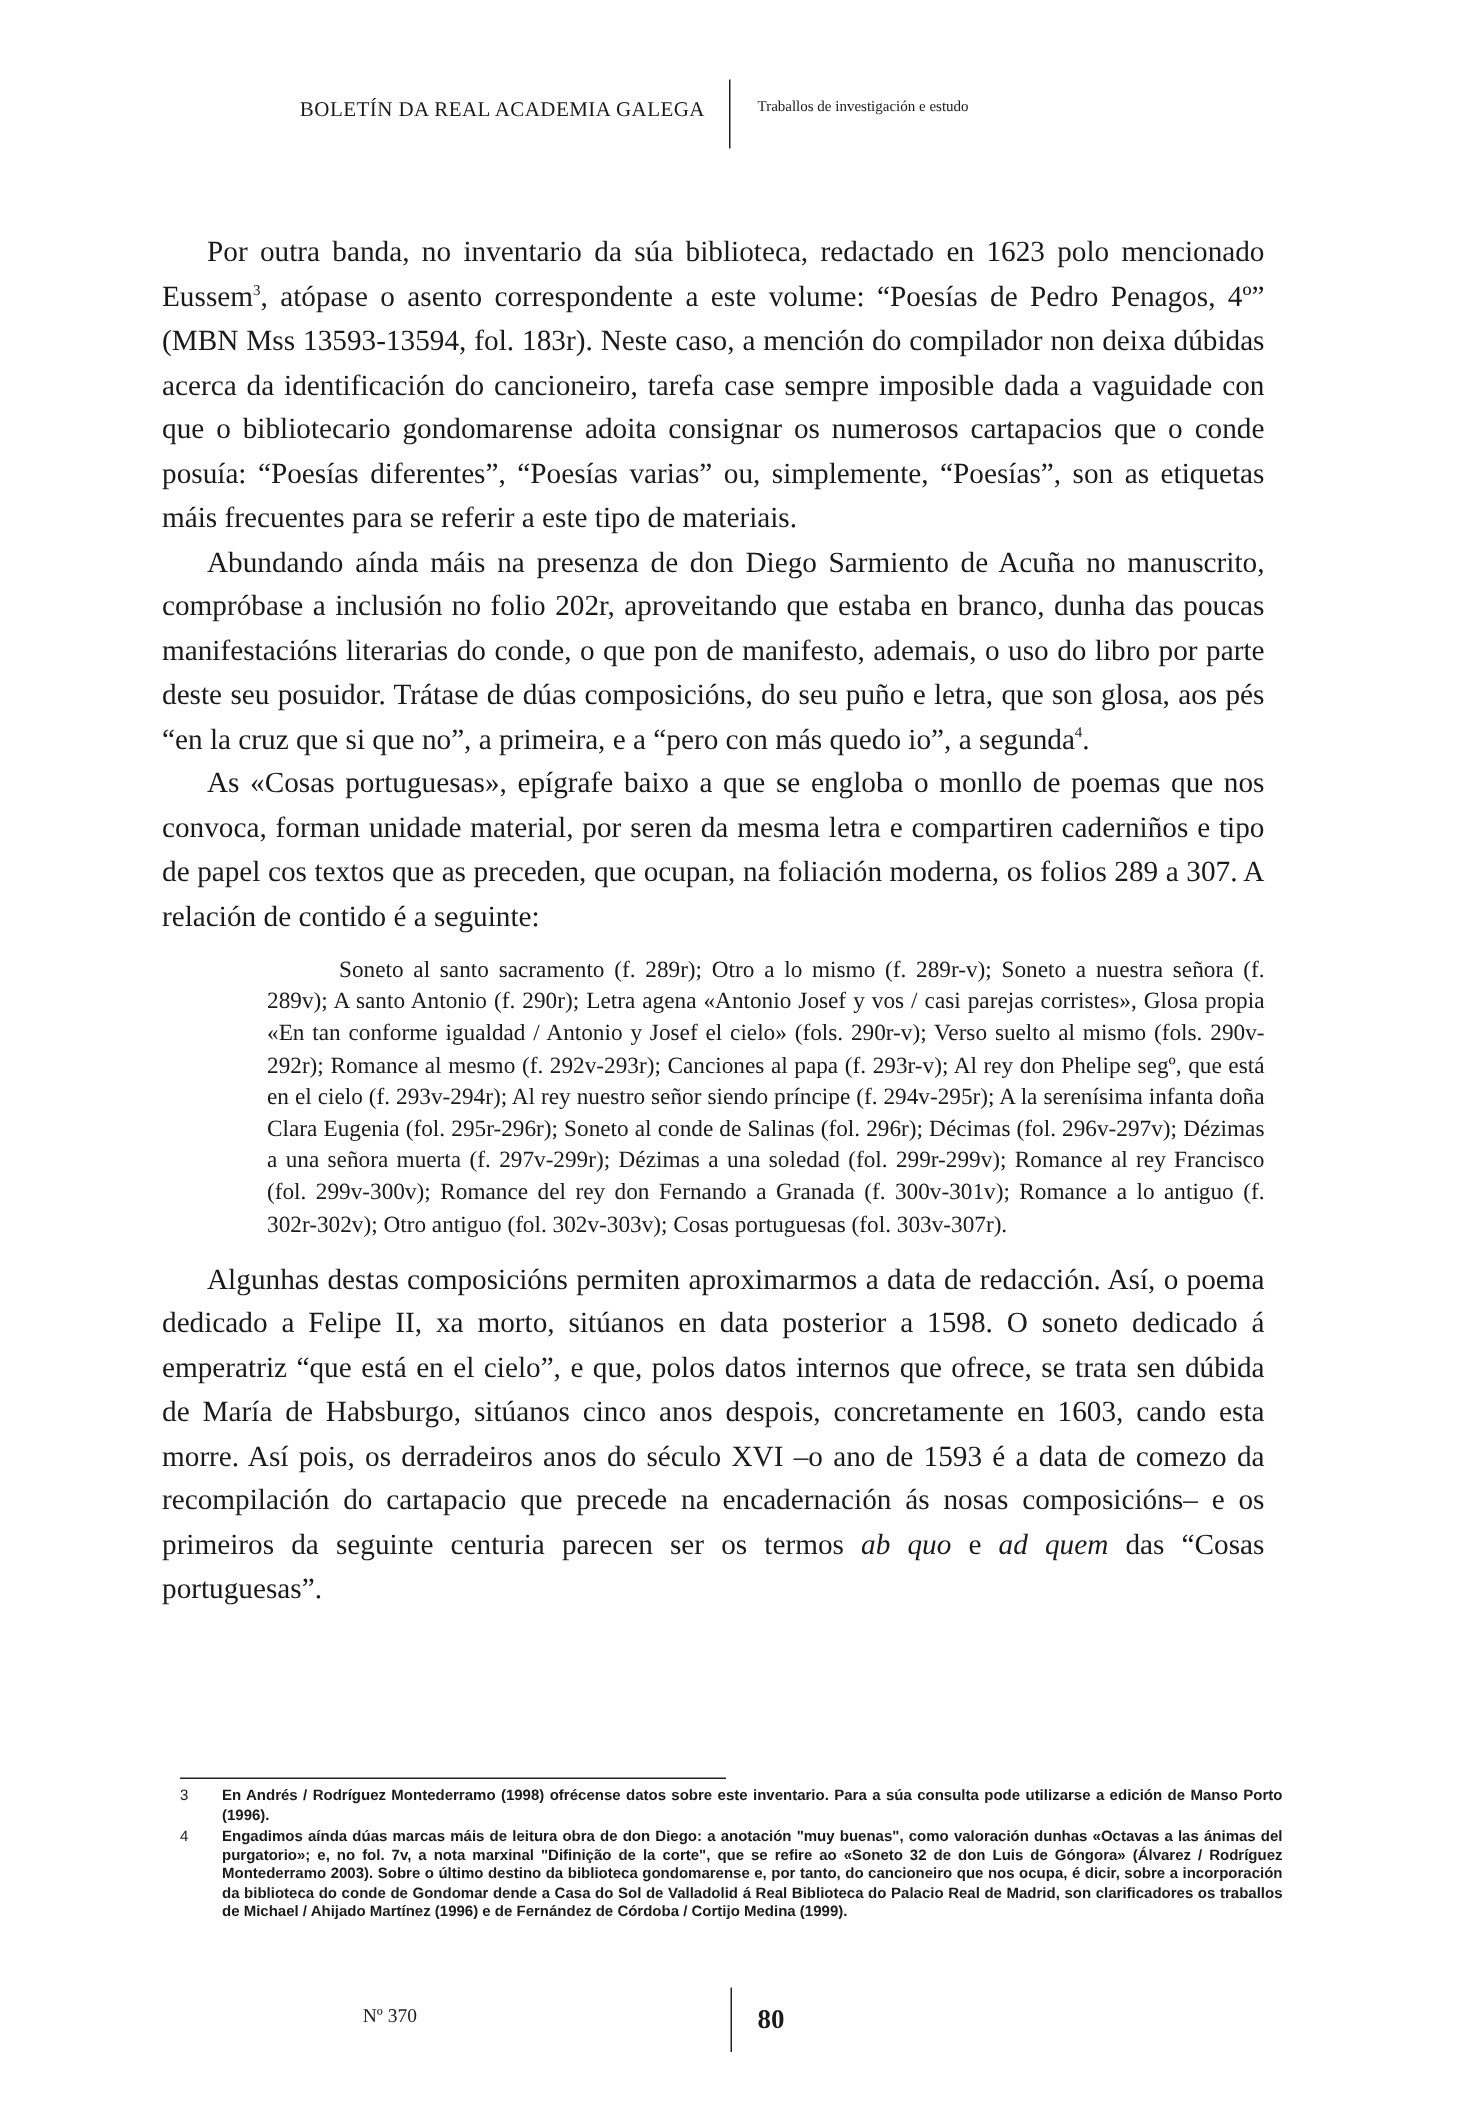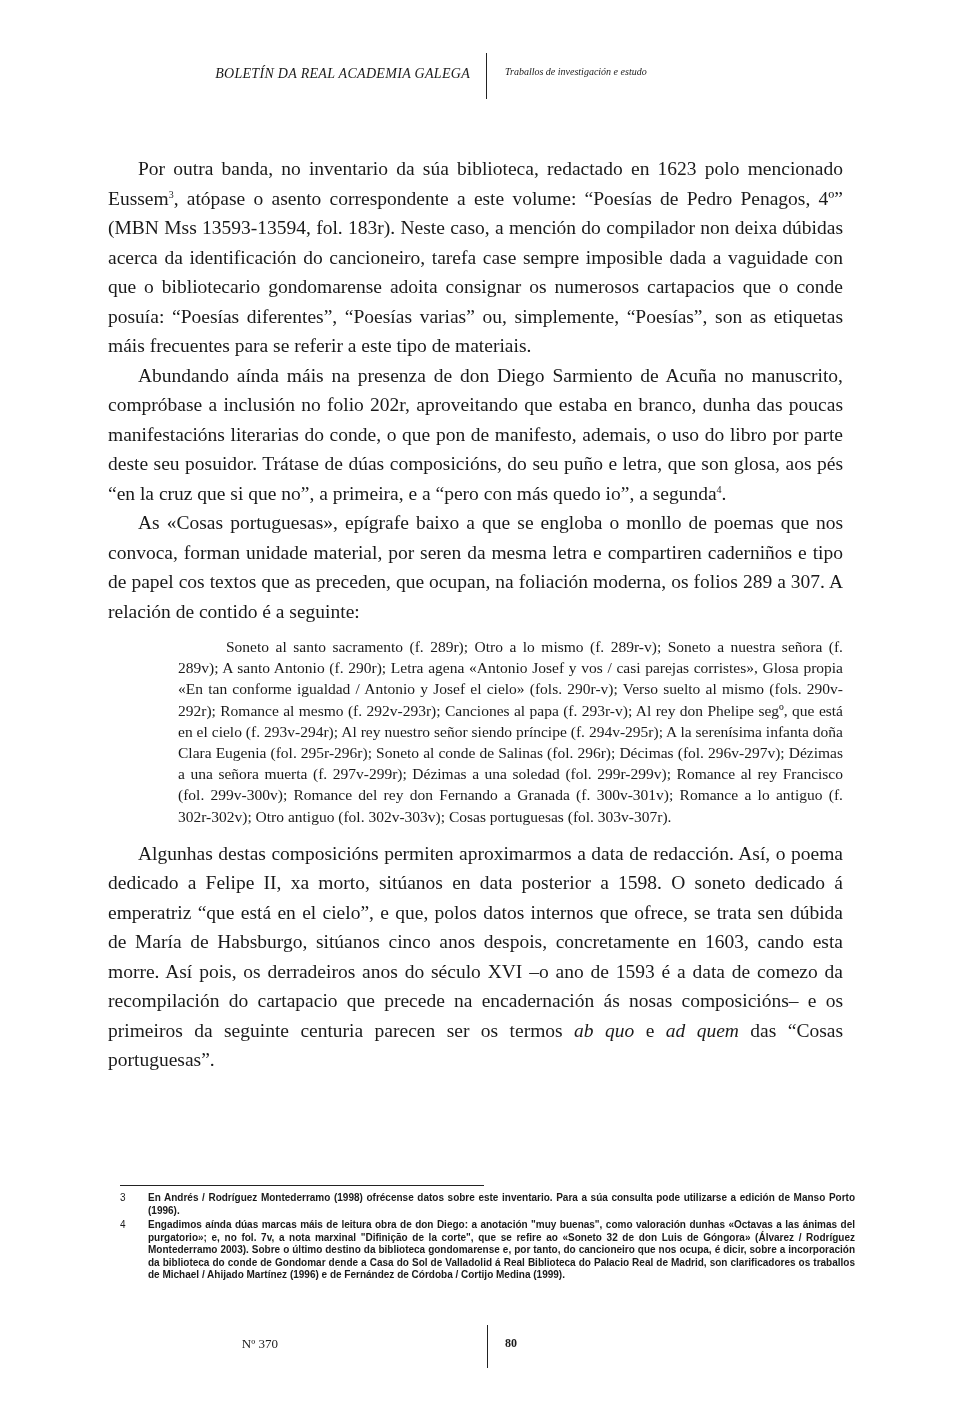--- a/index.html
+++ b/index.html
@@ -1,39 +1,39 @@
 <!DOCTYPE html>
 <html><head>
 <meta charset="utf-8">
 <style>
   html, body { margin: 0; padding: 0; background: #ffffff; }
   body { width: 975px; height: 1417px; position: relative; overflow: hidden; color: #1a1a1a;
          font-family: "Liberation Serif", "DejaVu Serif", serif; }
-  .header { position: absolute; top: 50px; left: 0; width: 975px; height: 50px; font-style: italic; }
+  .header { position: absolute; top: 50px; left: 0; width: 975px; height: 50px; }
   .header .left { position: absolute; right: 505px; top: 16px; font-size: 14px; letter-spacing: 0.3px; white-space: nowrap; }
   .header .rule { position: absolute; left: 486px; top: 3px; width: 1px; height: 46px; background: #222; }
   .header .right { position: absolute; left: 505px; top: 16px; font-size: 10px; white-space: nowrap; }
 
   .body { position: absolute; left: 108px; top: 154px; width: 735px; }
   .body p { margin: 0; font-size: 19.5px; line-height: 29.5px; text-align: justify; text-indent: 30px; }
   .body p + p { margin-top: 0; }
   .quote { margin: 10px 0 12px 70px !important; font-size: 15.5px !important; line-height: 21.2px !important; text-indent: 48px !important; }
   .sup { font-size: 10px; vertical-align: super; line-height: 0; }
   em { font-style: italic; }
 
   .fn-rule { position: absolute; left: 120px; top: 1185px; width: 364px; height: 1px; background: #222; }
   .footnotes { position: absolute; left: 120px; top: 1192px; width: 735px; font-family: "Liberation Sans", "DejaVu Sans", sans-serif; font-size: 10px; line-height: 12.5px; }
   .fn { display: flex; margin-bottom: 2px; }
   .fn .num { width: 28px; flex: none; }
   .fn .txt { flex: 1; text-align: justify; font-weight: bold; }
 
   .footer { position: absolute; top: 1325px; left: 0; width: 783px; height: 45px; }
   .footer .issue { position: absolute; right: 505px; top: 11px; font-size: 13px; white-space: nowrap; }
   .footer .rule { position: absolute; left: 487px; top: 0; width: 1px; height: 43px; background: #222; }
-  .footer .page { position: absolute; left: 505px; top: 11px; font-size: 12px; font-weight: bold; }
+  .footer .page { position: absolute; left: 505px; top: 11px; font-size: 18px; font-weight: bold; }
 </style>
 </head>
 <body>
 
 <div class="header">
   <span class="left">BOLETÍN DA REAL ACADEMIA GALEGA</span>
   <div class="rule"></div>
   <span class="right">Traballos de investigación e estudo</span>
 </div>
 

